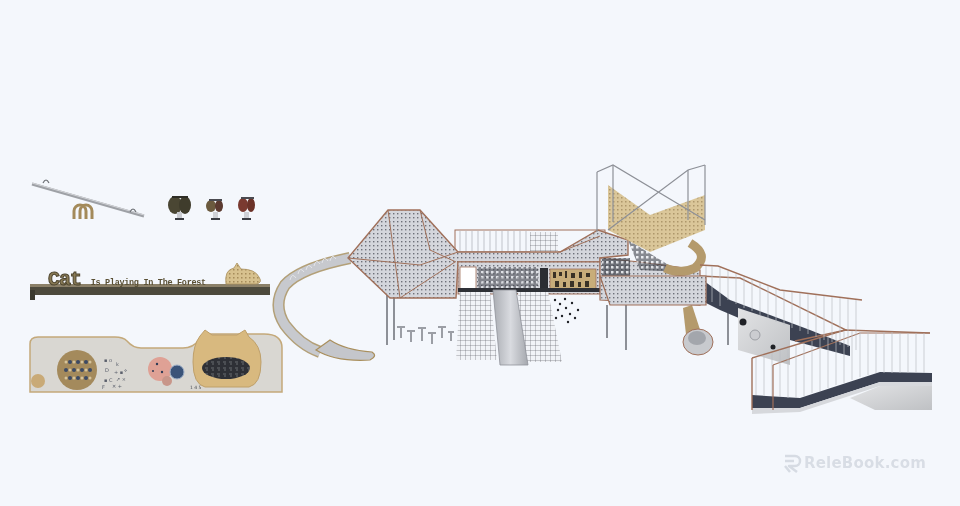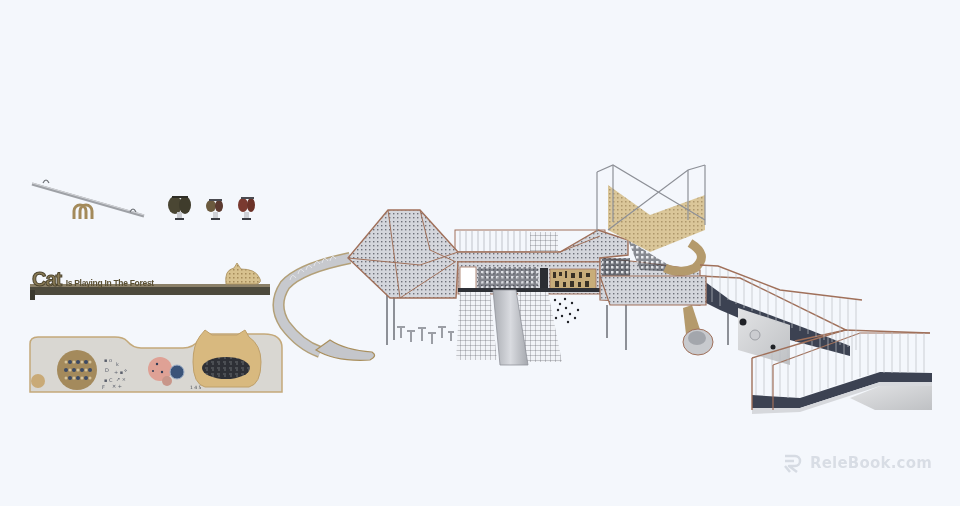--- a/index.html
+++ b/index.html
@@ -1,21 +1,21 @@
 <!DOCTYPE html>
 <html><head>
 <meta charset="utf-8">
 <style>
   html, body { margin:0; padding:0; }
   body { width:960px; height:506px; background:#f4f7fc; overflow:hidden; position:relative; font-family:"Liberation Sans", sans-serif; }
   .scene { position:absolute; left:0; top:0; width:960px; height:506px; }
-  .watermark { position:absolute; left:782px; top:452px; display:flex; align-items:center; gap:6px; color:#dfe3ea; }
+  .watermark { position:absolute; left:782px; top:452px; display:flex; align-items:center; color:#dfe3ea; }
   .wm-logo { width:22px; height:22px; }
   .wm-text { font-family:"DejaVu Sans", sans-serif; font-size:15px; letter-spacing:0.2px; color:#d8dde5; font-weight:bold; text-shadow:0 0 1px #fff; }
-  .sign-text { position:absolute; left:32px; top:268px; font-family:Liberation Sans, sans-serif; font-weight:bold; color:#6e6245; white-space:nowrap; }
+  .sign-text { position:absolute; left:48px; top:268px; font-family:Liberation Mono, monospace; font-weight:bold; color:#6e6245; white-space:nowrap; }
   .sign-big { font-size:20px; letter-spacing:-1px; -webkit-text-stroke:1px #4d452f; color:#8a7b55; }
   .sign-small { font-size:8.5px; letter-spacing:-0.3px; color:#5a5035; }
 </style>
 </head>
 <body>
 
 <svg class="scene" viewBox="0 0 960 506" xmlns="http://www.w3.org/2000/svg">
   <defs>
     <pattern id="perf" width="4" height="4" patternUnits="userSpaceOnUse">
       <rect width="4" height="4" fill="#d4d6dc"></rect>

